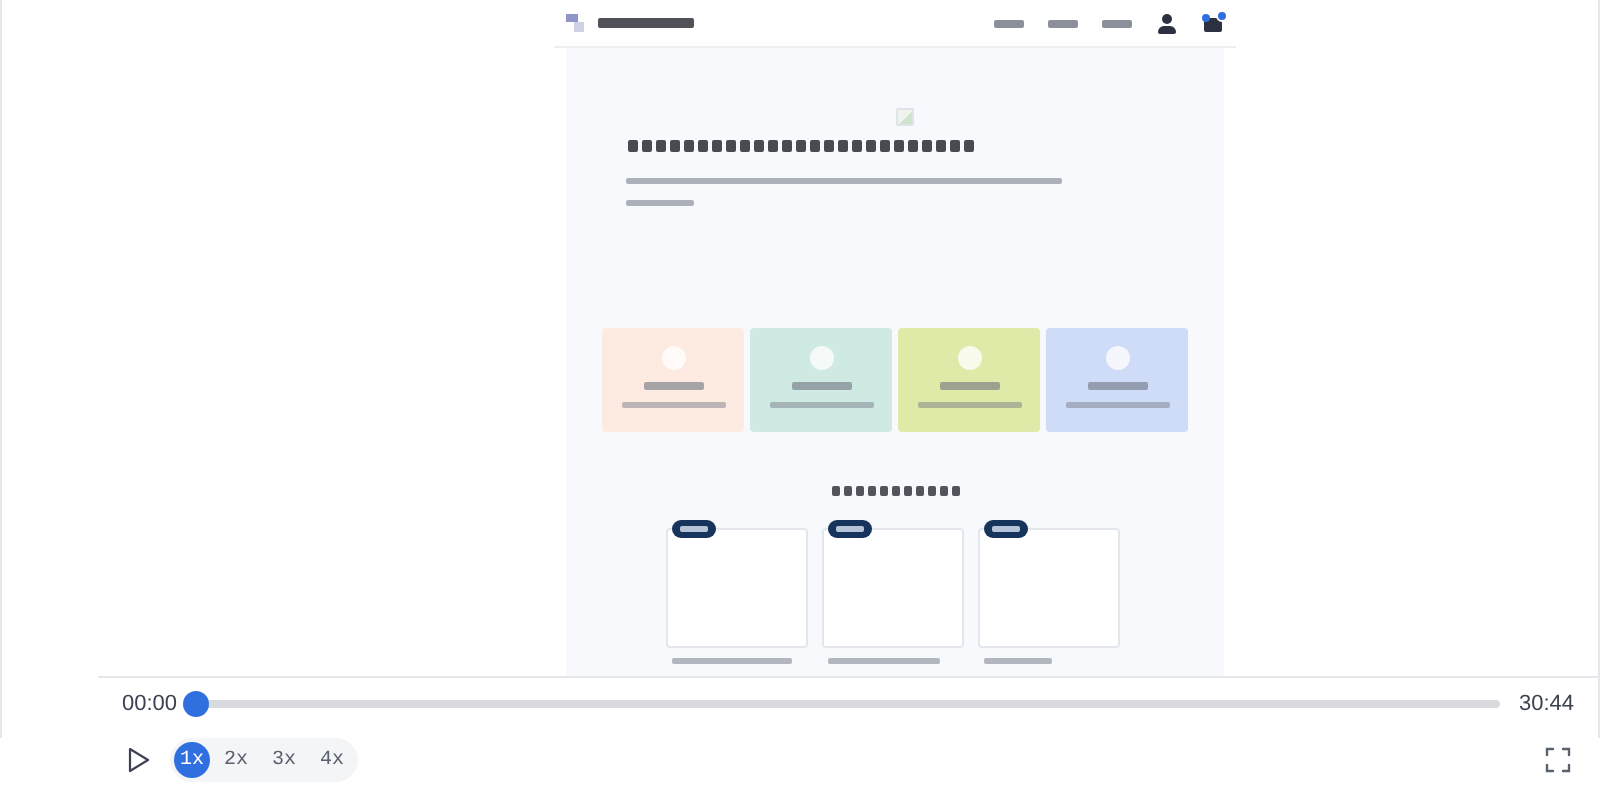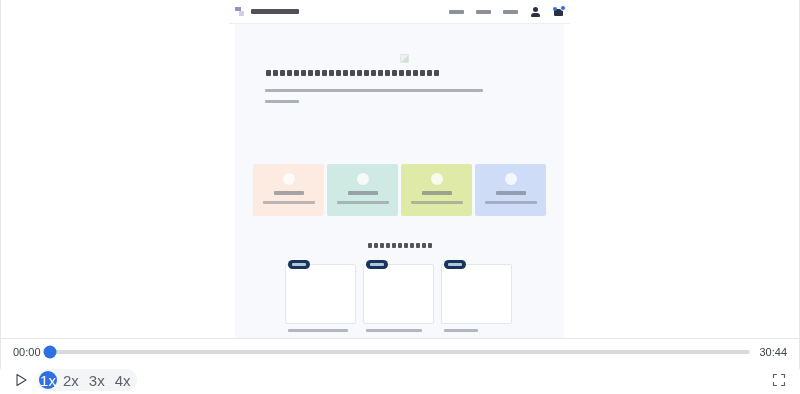--- a/index.html
+++ b/index.html
@@ -11,20 +11,21 @@
   }
 
   .app {
     position: relative;
     width: 800px; height: 369px;
     background: #ffffff;
     border-left: 1px solid #e6e7ea;
     border-right: 1px solid #e6e7ea;
     display: flex;
     flex-direction: column;
+    padding-left: 48px;
   }
 
   
   .viewport {
     position: relative;
     flex: 0 0 338px;
     width: 100%;
     background: #ffffff;
     overflow: hidden;
   }
@@ -310,26 +311,26 @@
     border-radius: 12px;
     padding: 2px;
     gap: 2px;
   }
   .speed-btn {
     min-width: 22px; height: 18px;
     border-radius: 50%;
     display: flex;
     align-items: center;
     justify-content: center;
-    font-size: 15px;
+    font-size: 10px;
     color: #5b626f;
     cursor: pointer;
     background: transparent;
     border: none;
-    font-family: Liberation Sans, sans-serif;
+    font-family: Liberation Mono, monospace;
     padding: 0 4px;
   }
   .speed-btn.active {
     background: #2f6fe0;
     color: #ffffff;
     width: 18px; min-width: 18px;
   }
   .fullscreen-btn {
     margin-left: auto;
     width: 16px; height: 16px;

